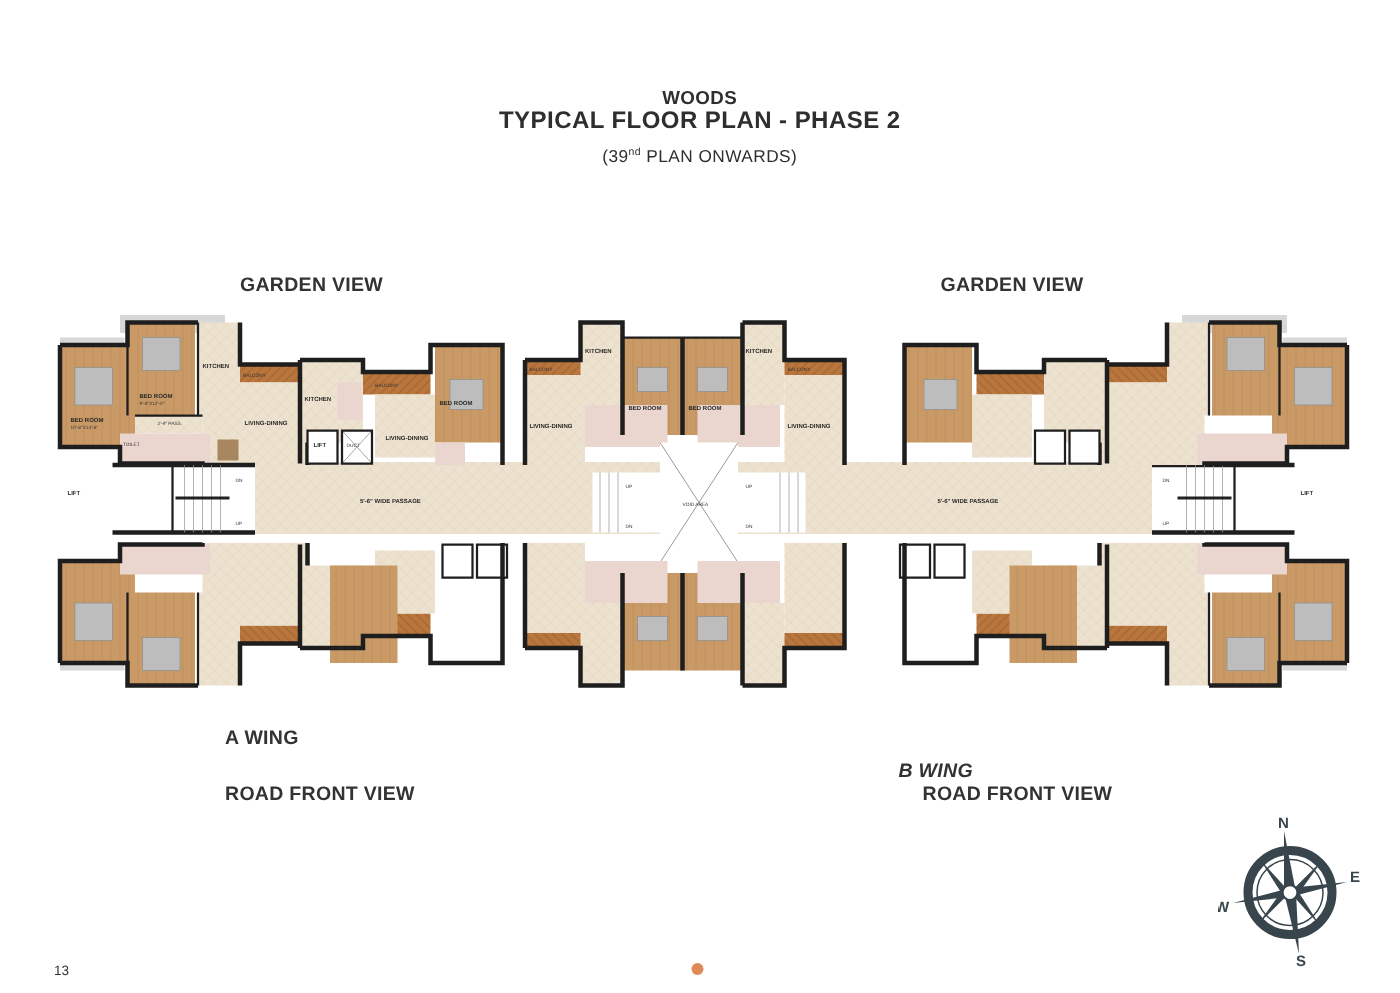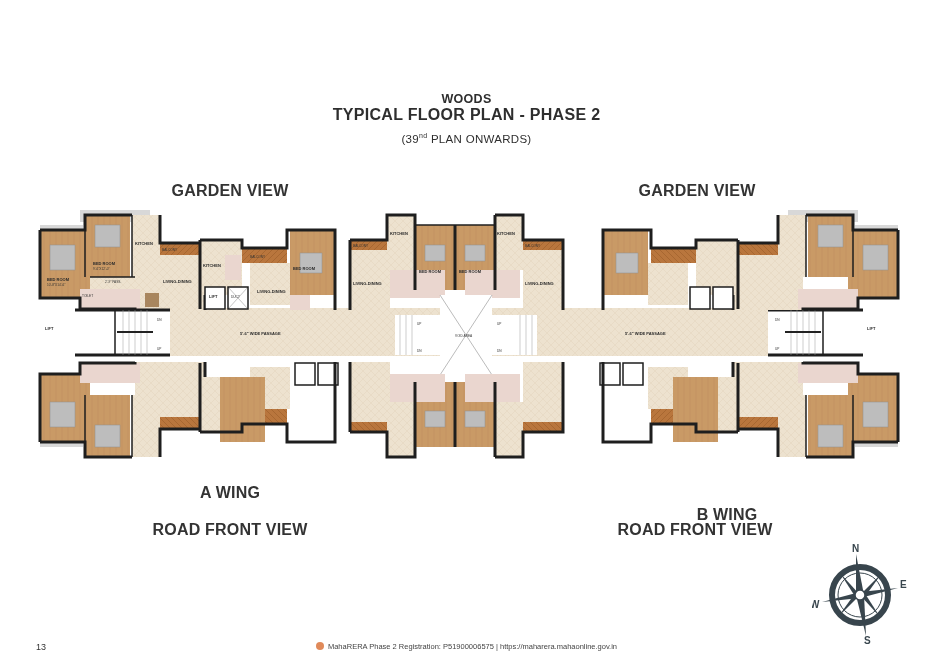--- a/index.html
+++ b/index.html
@@ -1,23 +1,23 @@
 <!DOCTYPE html>
 <html><head>
 <meta charset="utf-8">
 <style>
   html,body{margin:0;padding:0;}
   body{width:933px;height:662px;background:#ffffff;position:relative;overflow:hidden;font-family:"Liberation Sans",sans-serif;color:#2b2b2b;}
   .abs{position:absolute;}
-  .title{left:0;width:933px;text-align:center;font-weight:bold;color:#2e2e2e;margin-top:34px;}
+  .title{left:0;width:933px;text-align:center;font-weight:bold;color:#2e2e2e;}
   .t1{top:58px;font-size:12.5px;letter-spacing:.3px;}
   .t2{top:72px;font-size:16px;letter-spacing:.3px;}
   .t3{top:98px;font-size:11.5px;font-weight:normal;letter-spacing:.3px;}
   .t3 sup{font-size:7px;}
-  .view{font-weight:bold;font-size:16px;color:#333;text-align:center;letter-spacing:.2px;}
+  .view{font-weight:bold;font-size:13px;color:#333;letter-spacing:.2px;}
   .plan{left:35px;top:205px;width:868px;height:262px;}
   .wall{fill:none;stroke:#1e1e1e;stroke-width:3;}
   .wall-thin{fill:none;stroke:#1e1e1e;stroke-width:1.5;}
   .lbl{font-family:"Liberation Sans",sans-serif;font-size:4px;fill:#2a2a2a;font-weight:bold;}
   .lbl-s{font-family:"Liberation Sans",sans-serif;font-size:3.2px;fill:#333;}
   .bed{fill:#bdbdbd;stroke:#8f8f8f;stroke-width:.5;}
   .footer-page{left:36px;top:642px;font-size:9px;color:#333;}
   .footer-reg{left:0;width:933px;top:642px;text-align:center;font-size:7.5px;color:#444;}
   .rera-icon{display:inline-block;width:8px;height:8px;border-radius:50%;background:#e08a5a;vertical-align:-1px;margin-right:4px;}
   .compass{left:812px;top:540px;width:100px;height:105px;}
@@ -27,21 +27,21 @@
 
 <div class="abs title t1">WOODS</div>
 <div class="abs title t2">TYPICAL FLOOR PLAN - PHASE 2</div>
 <div class="abs title t3"><span>(39</span><sup>nd</sup><span> PLAN ONWARDS)</span></div>
 
 <div class="abs view" style="left:160px;top:182px;width:140px;">GARDEN VIEW</div>
 <div class="abs view" style="left:627px;top:182px;width:140px;">GARDEN VIEW</div>
 
 <div class="abs view" style="left:150px;top:484px;width:160px;">A WING</div>
 <div class="abs view" style="left:150px;top:521px;width:160px;">ROAD FRONT VIEW</div>
-<div class="abs view" style="left:647px;top:506px;width:160px;">B WING</div>
+<div class="abs view" style="left:599px;top:506px;width:160px;font-style:italic;">B WING</div>
 <div class="abs view" style="left:615px;top:521px;width:160px;">ROAD FRONT VIEW</div>
 
 <svg class="abs plan" viewBox="0 0 868 262">
   <defs>
     <pattern id="tile" width="8" height="8" patternUnits="userSpaceOnUse">
       <rect width="8" height="8" fill="#ede2cf"></rect>
       <path d="M0 0L8 8M8 0L0 8" stroke="#e2d4bc" stroke-width=".5"></path>
     </pattern>
     <pattern id="wood" width="6" height="40" patternUnits="userSpaceOnUse">
       <rect width="6" height="40" fill="#c99a66"></rect>
@@ -281,13 +281,13 @@
     <polygon points="68,77 48,55 52,52" stroke="none"></polygon>
     <circle cx="48" cy="55" r="5" fill="#fff" stroke-width="1.5"></circle>
   </g>
   <text x="40" y="12" font-family="Liberation Sans, sans-serif" font-size="10" font-weight="bold" fill="#38454d">N</text>
   <text x="88" y="48" font-family="Liberation Sans, sans-serif" font-size="10" font-weight="bold" fill="#38454d">E</text>
   <text x="52" y="104" font-family="Liberation Sans, sans-serif" font-size="10" font-weight="bold" fill="#38454d">S</text>
   <text x="-2" y="68" font-family="Liberation Sans, sans-serif" font-size="10" font-weight="bold" fill="#38454d">W</text>
 </svg>
 
 <div class="abs footer-page">13</div>
-<div class="abs footer-reg"><span class="rera-icon"></span><span>MahaRERA Phase 2 Registration: P51900006575  |  https://maharera.mahaonline.gov.in</span></div>
+<div class="abs footer-reg"><span class="rera-icon"></span></div>
 
 </body></html>

